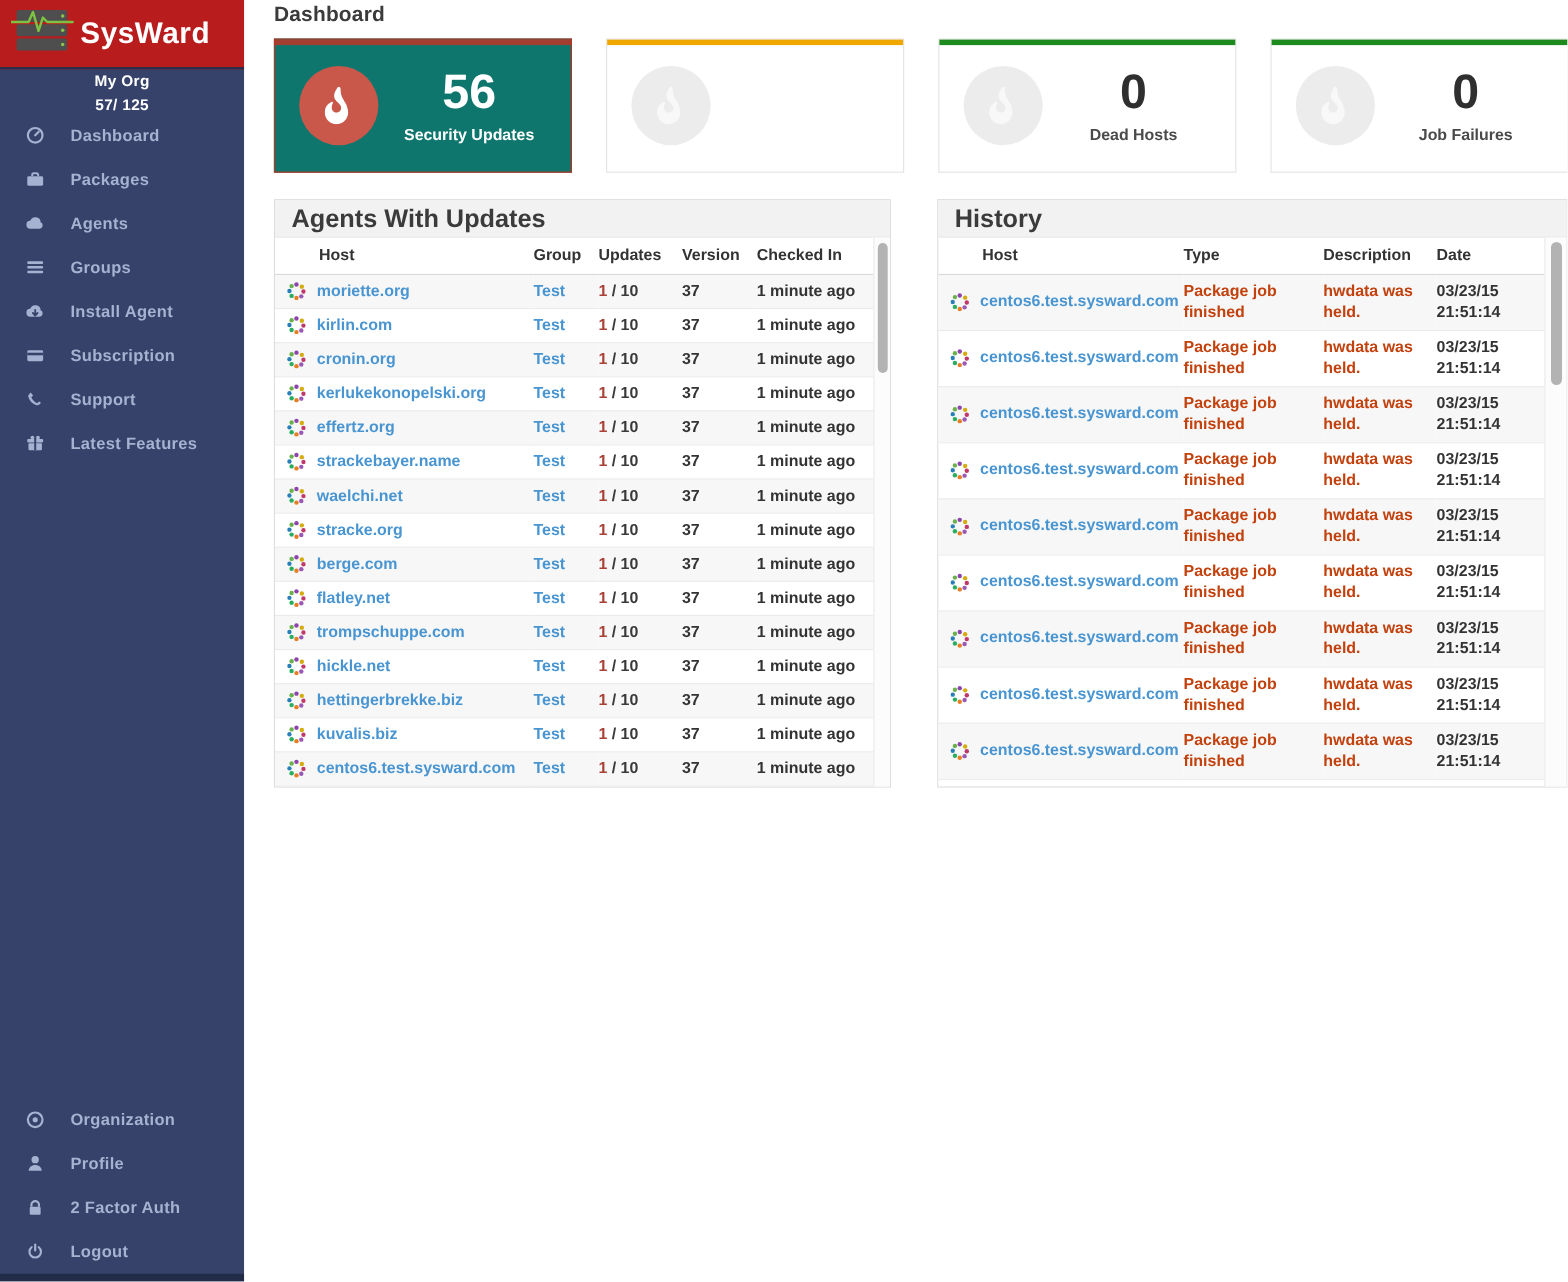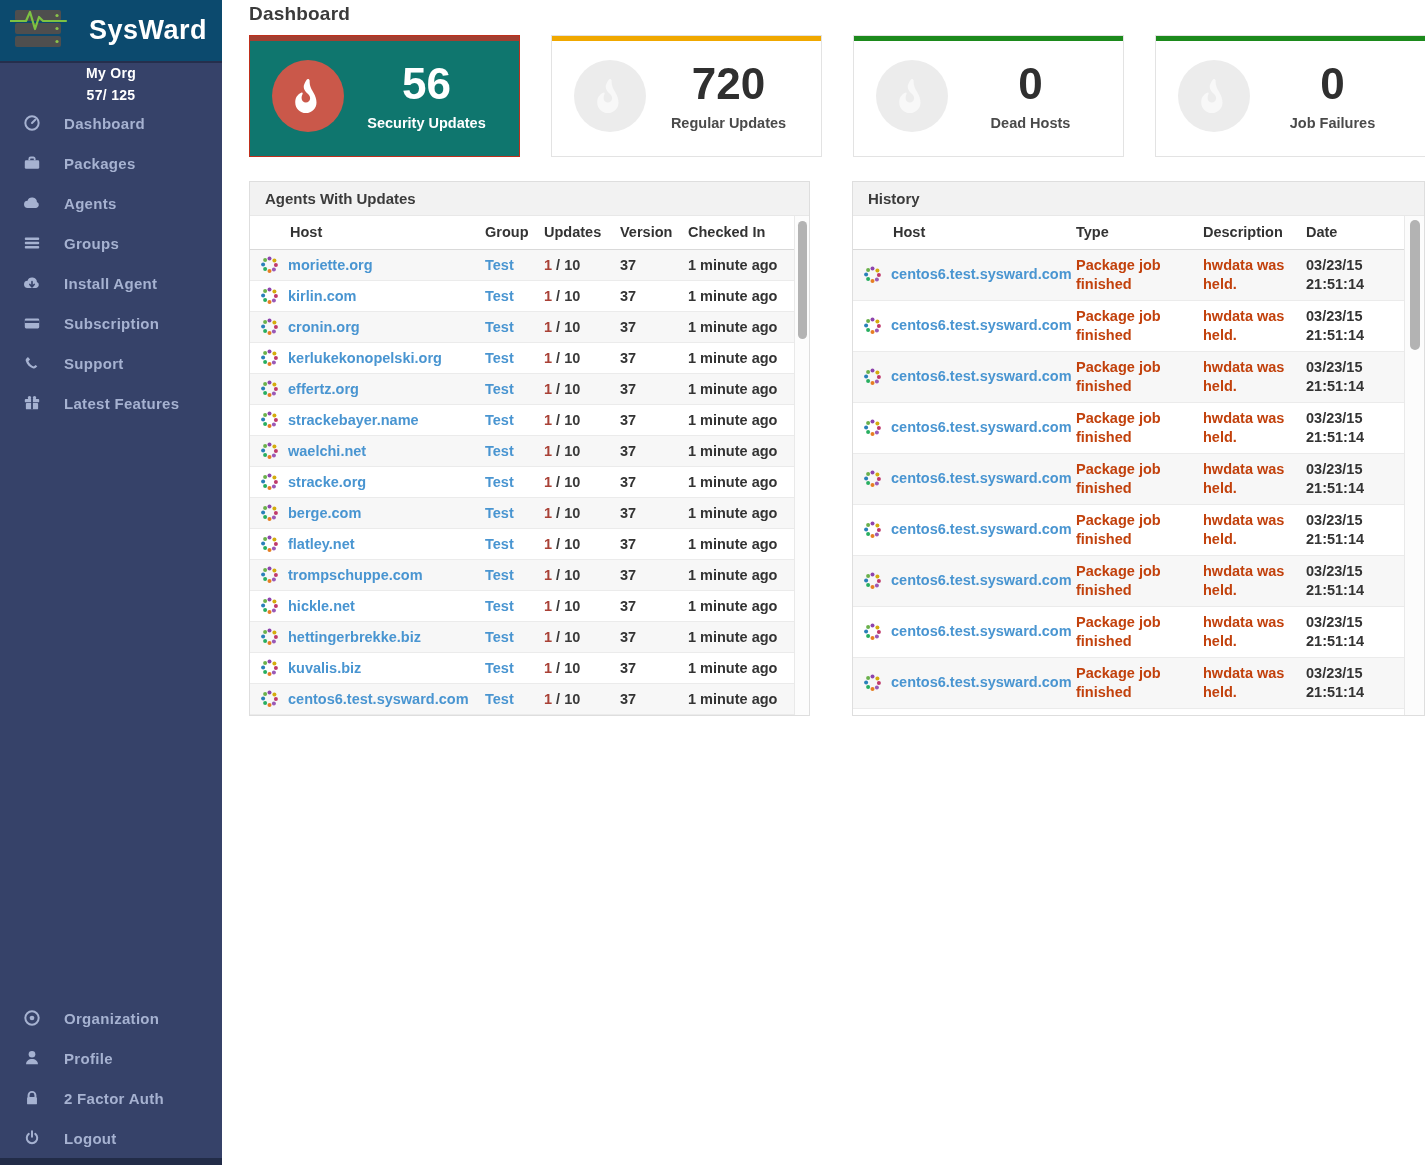--- a/index.html
+++ b/index.html
@@ -2,22 +2,22 @@
 <html><head>
 <meta charset="utf-8">
 <style>
   * { margin:0; padding:0; box-sizing:border-box; }
   html,body { width:1425px; height:1165px; overflow:hidden; background:#fff;
               font-family:"Liberation Sans", sans-serif; }
   .app { display:flex; width:1425px; height:1165px; }
 
   
   .sidebar { width:222px; height:1165px; background:#364269; display:flex; flex-direction:column; flex:none; }
-  .logo-bar { height:63px; background:#0c4a6e; border-bottom:2px solid #252f4d;
-              display:flex; align-items:center; padding-left:10px; gap:21px; }
+  .logo-bar { height:63px; background:#b91c1c; border-bottom:2px solid #252f4d;
+              display:flex; align-items:center; padding-left:10px; gap:5px; }
   .brand { color:#fff; font-size:27px; font-weight:700; letter-spacing:.5px; }
   .org-row { display:flex; justify-content:space-between; align-items:center;
              padding:0 16px; height:38px; margin-top:2px;flex-direction:column; }
   .org-name, .org-count { color:#fff; font-size:14px; font-weight:700; letter-spacing:.3px; }
   .nav { display:flex; flex-direction:column; }
   .nav-item { display:flex; align-items:center; height:40px; padding-left:22px; gap:22px;
               color:#a6b2d1; cursor:pointer; }
   .nav-item .ic { width:20px; height:20px; flex:none; display:flex; align-items:center; justify-content:center; }
   .nav-item .ic svg { width:18px; height:18px; fill:#a6b2d1; }
   .nav-label { font-size:15px; font-weight:700; letter-spacing:.3px; }
@@ -47,21 +47,21 @@
   .stat-label { font-size:14.5px; font-weight:700; color:#4a4a4a; margin-top:9px; }
   .stat-card.danger .stat-value, .stat-card.danger .stat-label { color:#fff; }
 
   
   .panels { display:flex; gap:42px; margin-top:24px; }
   .panel { border:1px solid #dedede; background:#fff; position:relative; }
   .panel-agents { width:561px; }
   .panel-history { width:573px; }
   .panel-title-bar { background:#f2f2f2; height:34px; display:flex; align-items:center;
                      padding-left:15px; border-bottom:1px solid #e8e8e8; }
-  .panel-title { font-size:15px; font-weight:700; color:#3b3b3b; }
+  .panel-title { font-size:23px; font-weight:700; color:#3b3b3b; }
 
   table { border-collapse:collapse; table-layout:fixed; }
   .panel-agents table { width:545px; }
   .panel-history table { width:551px; }
   th { text-align:left; font-size:14.5px; font-weight:700; color:#333; height:33px;
        border-bottom:1px solid #d9d9d9; }
   tbody tr { border-bottom:1px solid #ebebeb; }
   tbody tr:nth-child(odd) { background:#f7f7f7; }
   td { font-size:14.5px; color:#3a3a3a; }
   .panel-agents td { height:31px; }
@@ -252,24 +252,20 @@
           <div class="stat-label">Security Updates</div>
         </div>
       </div>
       <div class="stat-card warn">
         <div class="stat-accent"></div>
         <div class="stat-icon-circle">
           <svg viewBox="0 0 384 512">
               <path d="M216 23.9c0-23.8-30.7-32.8-44.2-13C48 191.9 224 200 224 288c0 35.4-28.7 64-64.1 64-35.4 0-64.1-28.6-64.1-64 0-21.9 1.9-37.5 14.8-63.4 6.2-12.5-7.6-25.6-19.6-18.7C23.5 238.9 0 288.7 0 352c0 88.4 71.6 160 160 160s160-71.6 160-160c0-46.5-18.6-96.7-36.7-130.7-37.3-69.9-67.3-97.4-67.3-197.4z"></path>
             </svg>
         </div>
-        <div class="stat-text">
-          <div class="stat-value">720</div>
-          <div class="stat-label">Regular Updates</div>
-        </div>
       </div>
       <div class="stat-card ok">
         <div class="stat-accent"></div>
         <div class="stat-icon-circle">
           <svg viewBox="0 0 384 512">
               <path d="M216 23.9c0-23.8-30.7-32.8-44.2-13C48 191.9 224 200 224 288c0 35.4-28.7 64-64.1 64-35.4 0-64.1-28.6-64.1-64 0-21.9 1.9-37.5 14.8-63.4 6.2-12.5-7.6-25.6-19.6-18.7C23.5 238.9 0 288.7 0 352c0 88.4 71.6 160 160 160s160-71.6 160-160c0-46.5-18.6-96.7-36.7-130.7-37.3-69.9-67.3-97.4-67.3-197.4z"></path>
             </svg>
         </div>
         <div class="stat-text">
           <div class="stat-value">0</div>

